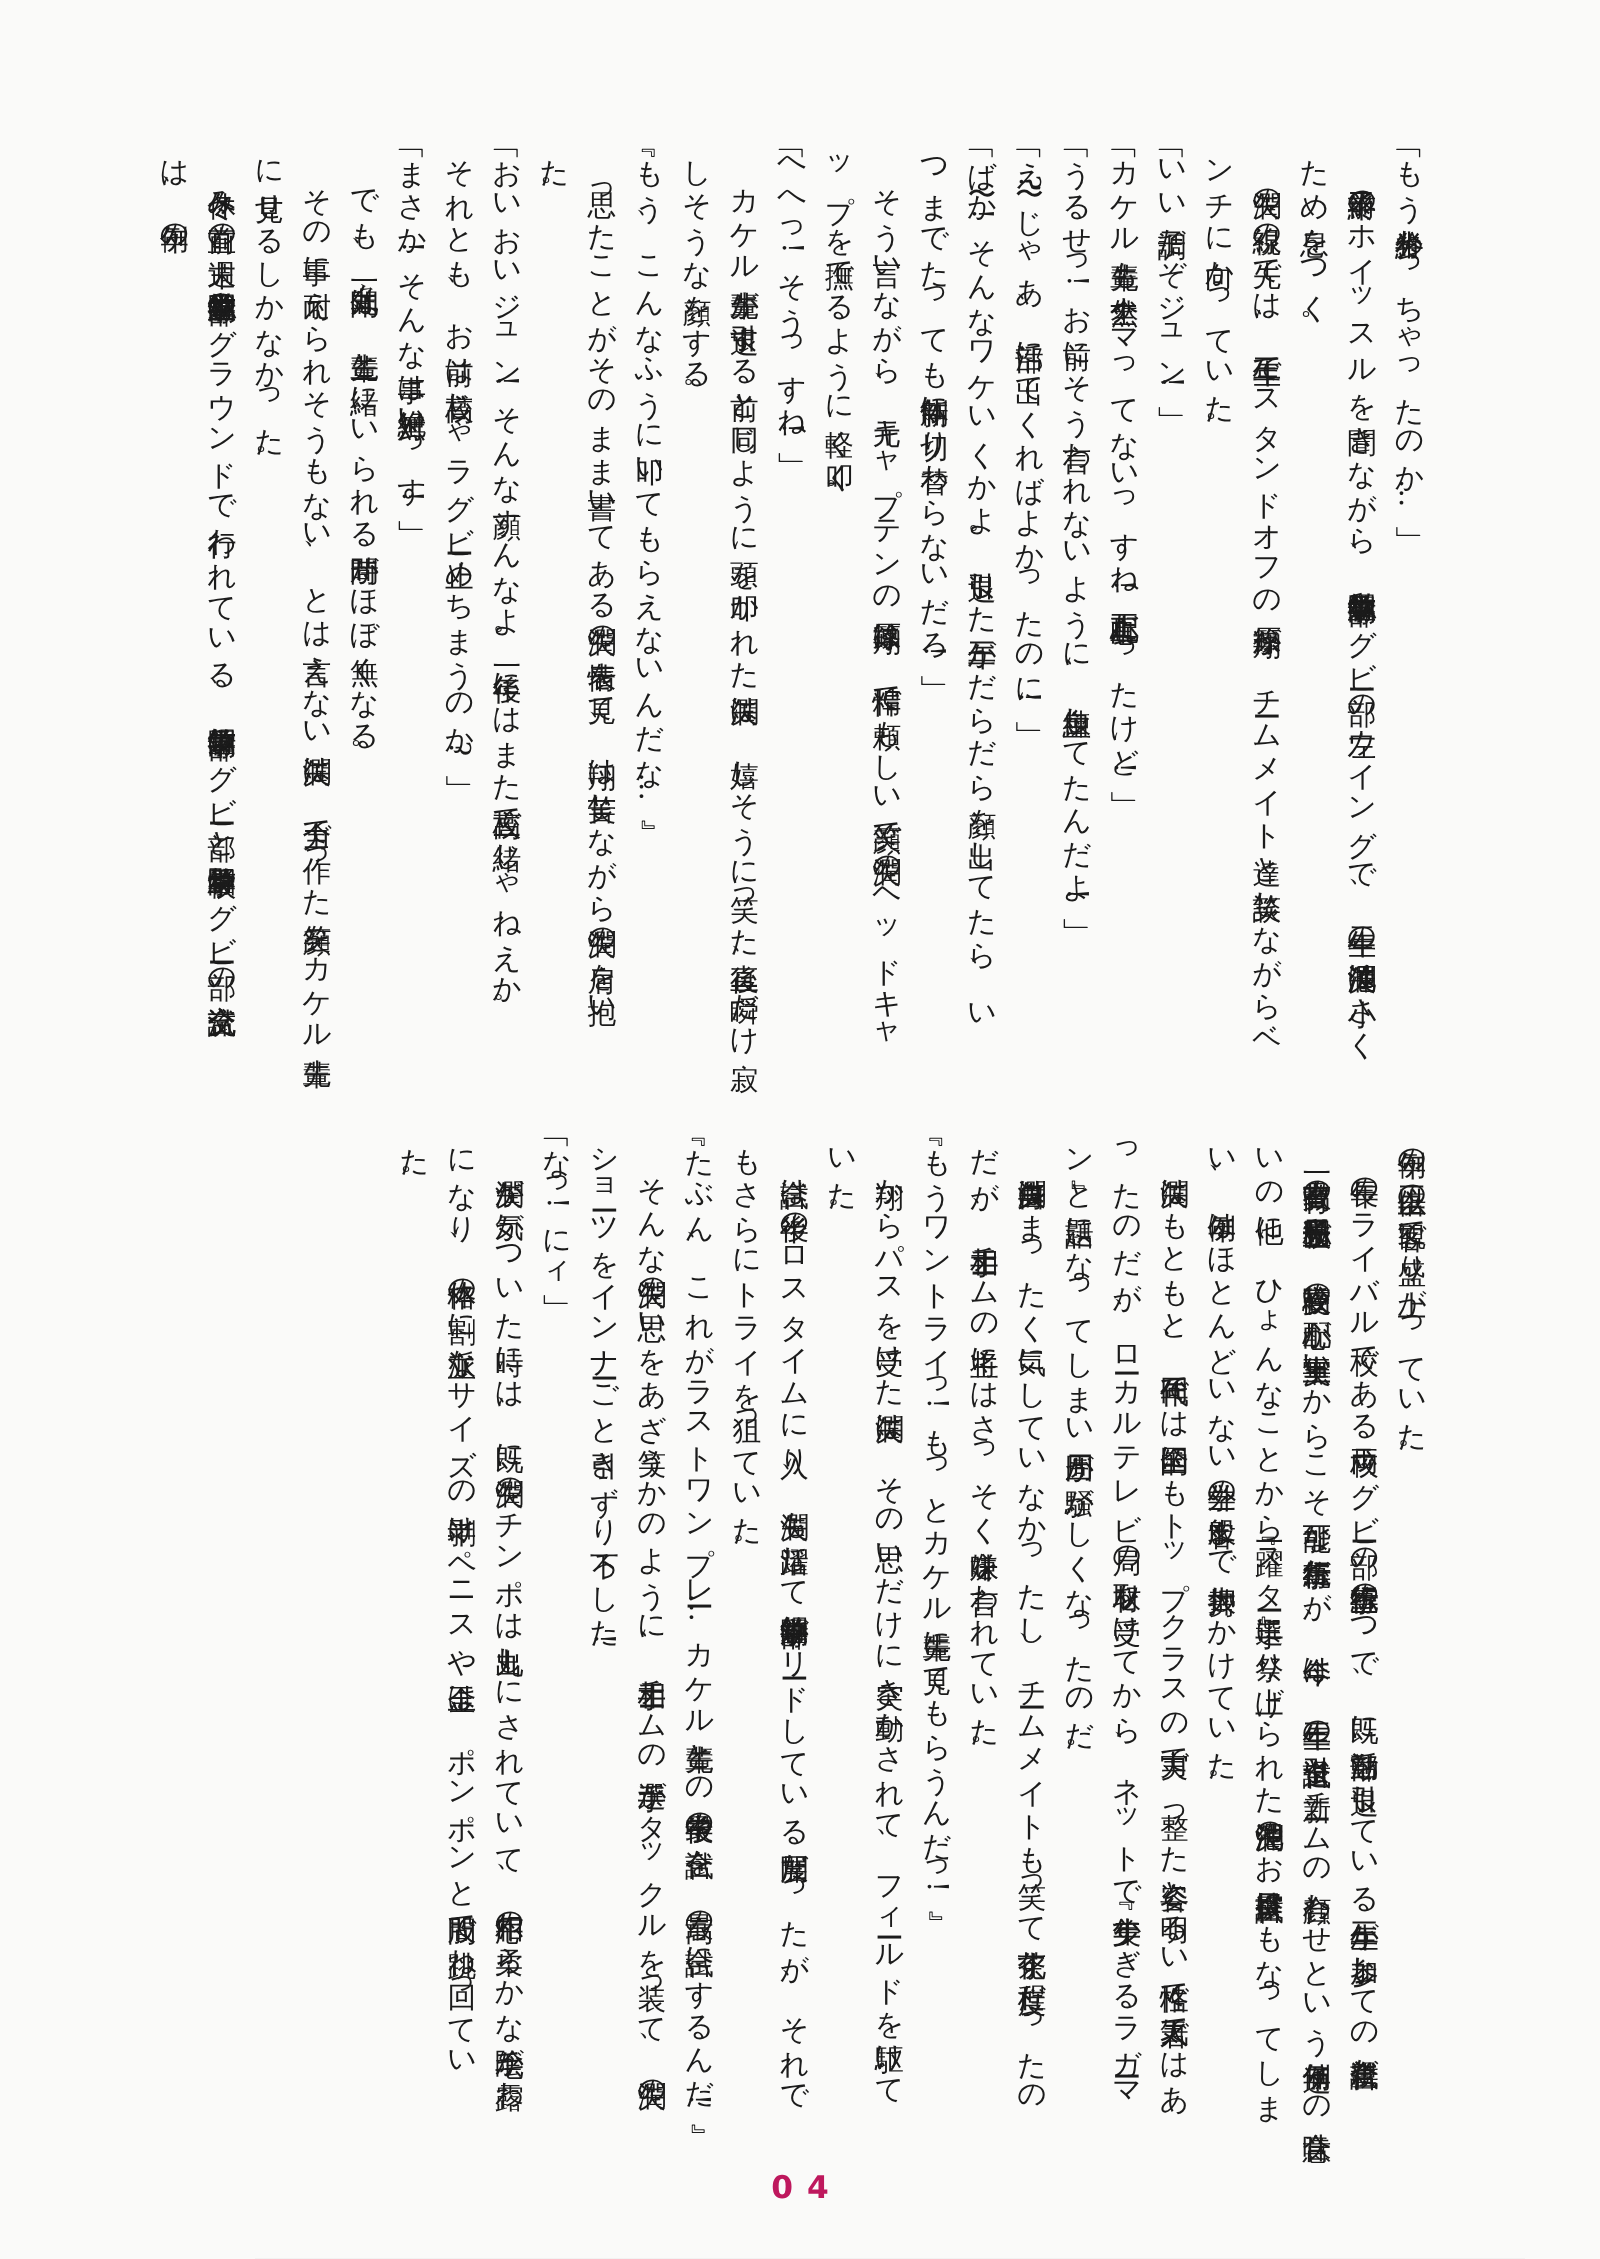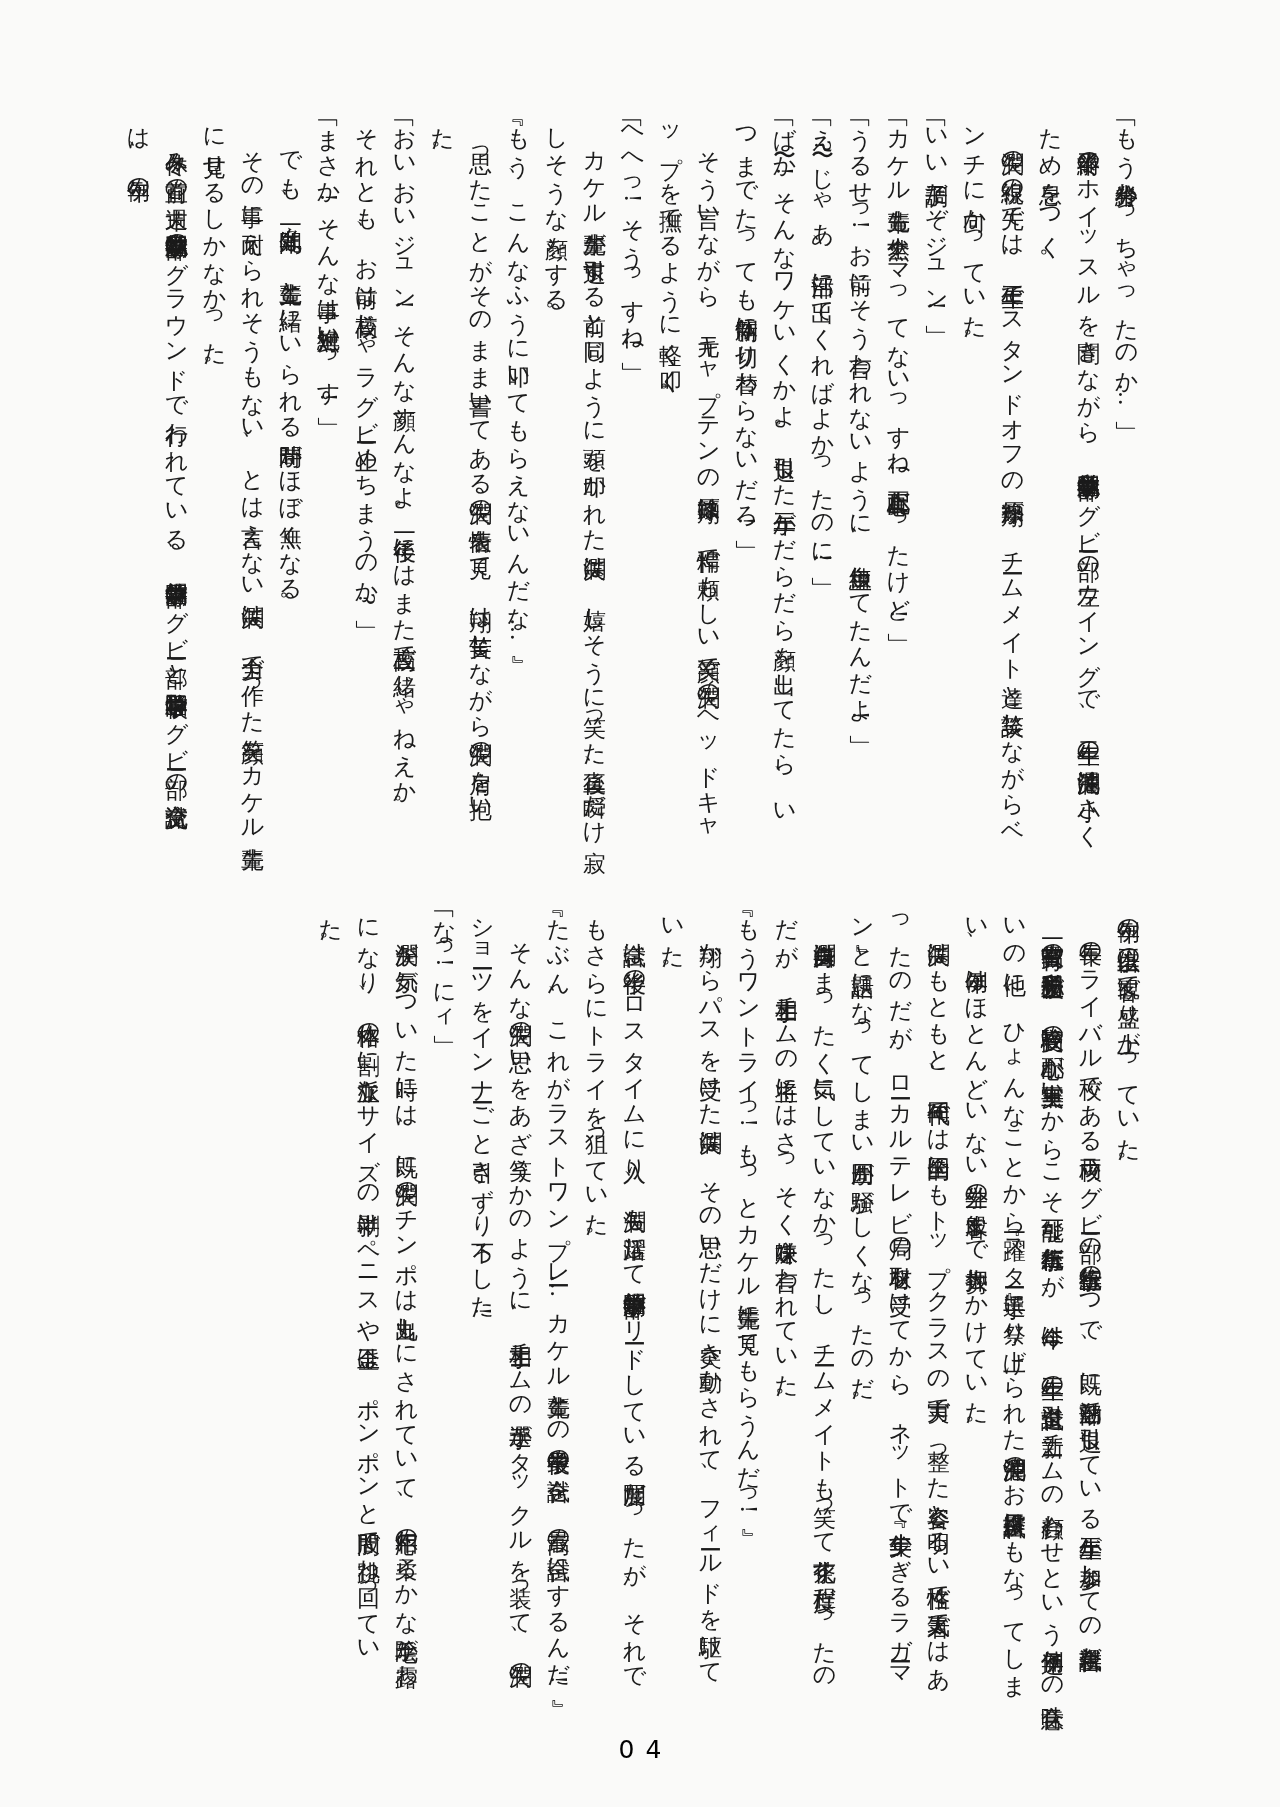--- a/index.html
+++ b/index.html
@@ -48,21 +48,22 @@
   .page-number {
     position: absolute;
     top: 1735px;
     left: 0;
     width: 100%;
     text-align: center;
     font-family: "DejaVu Sans", "Liberation Sans", sans-serif;
     font-size: 25px;
     letter-spacing: 0.45em;
     text-indent: 0.45em;
-    color: #000000;
+    color: #be185d;
+    font-weight: bold;
   }
 </style>
 </head>
 <body>
 
 <div class="page">
   <div class="vtext block-top">
       <p class="">「もう半分終わっちゃったのか…」</p>
       <p class="indent">前半終了のホイッスルを聞きながら、私立竹鋸学園中等部ラグビー部の左ウイングで、二年生の池澤潤矢は小さくため息をつく。</p>
       <p class="indent">潤矢の視線の先では、三年生でスタンドオフの篠原翔が、チームメイト達と談笑しながらベンチに向かっていた。</p>

